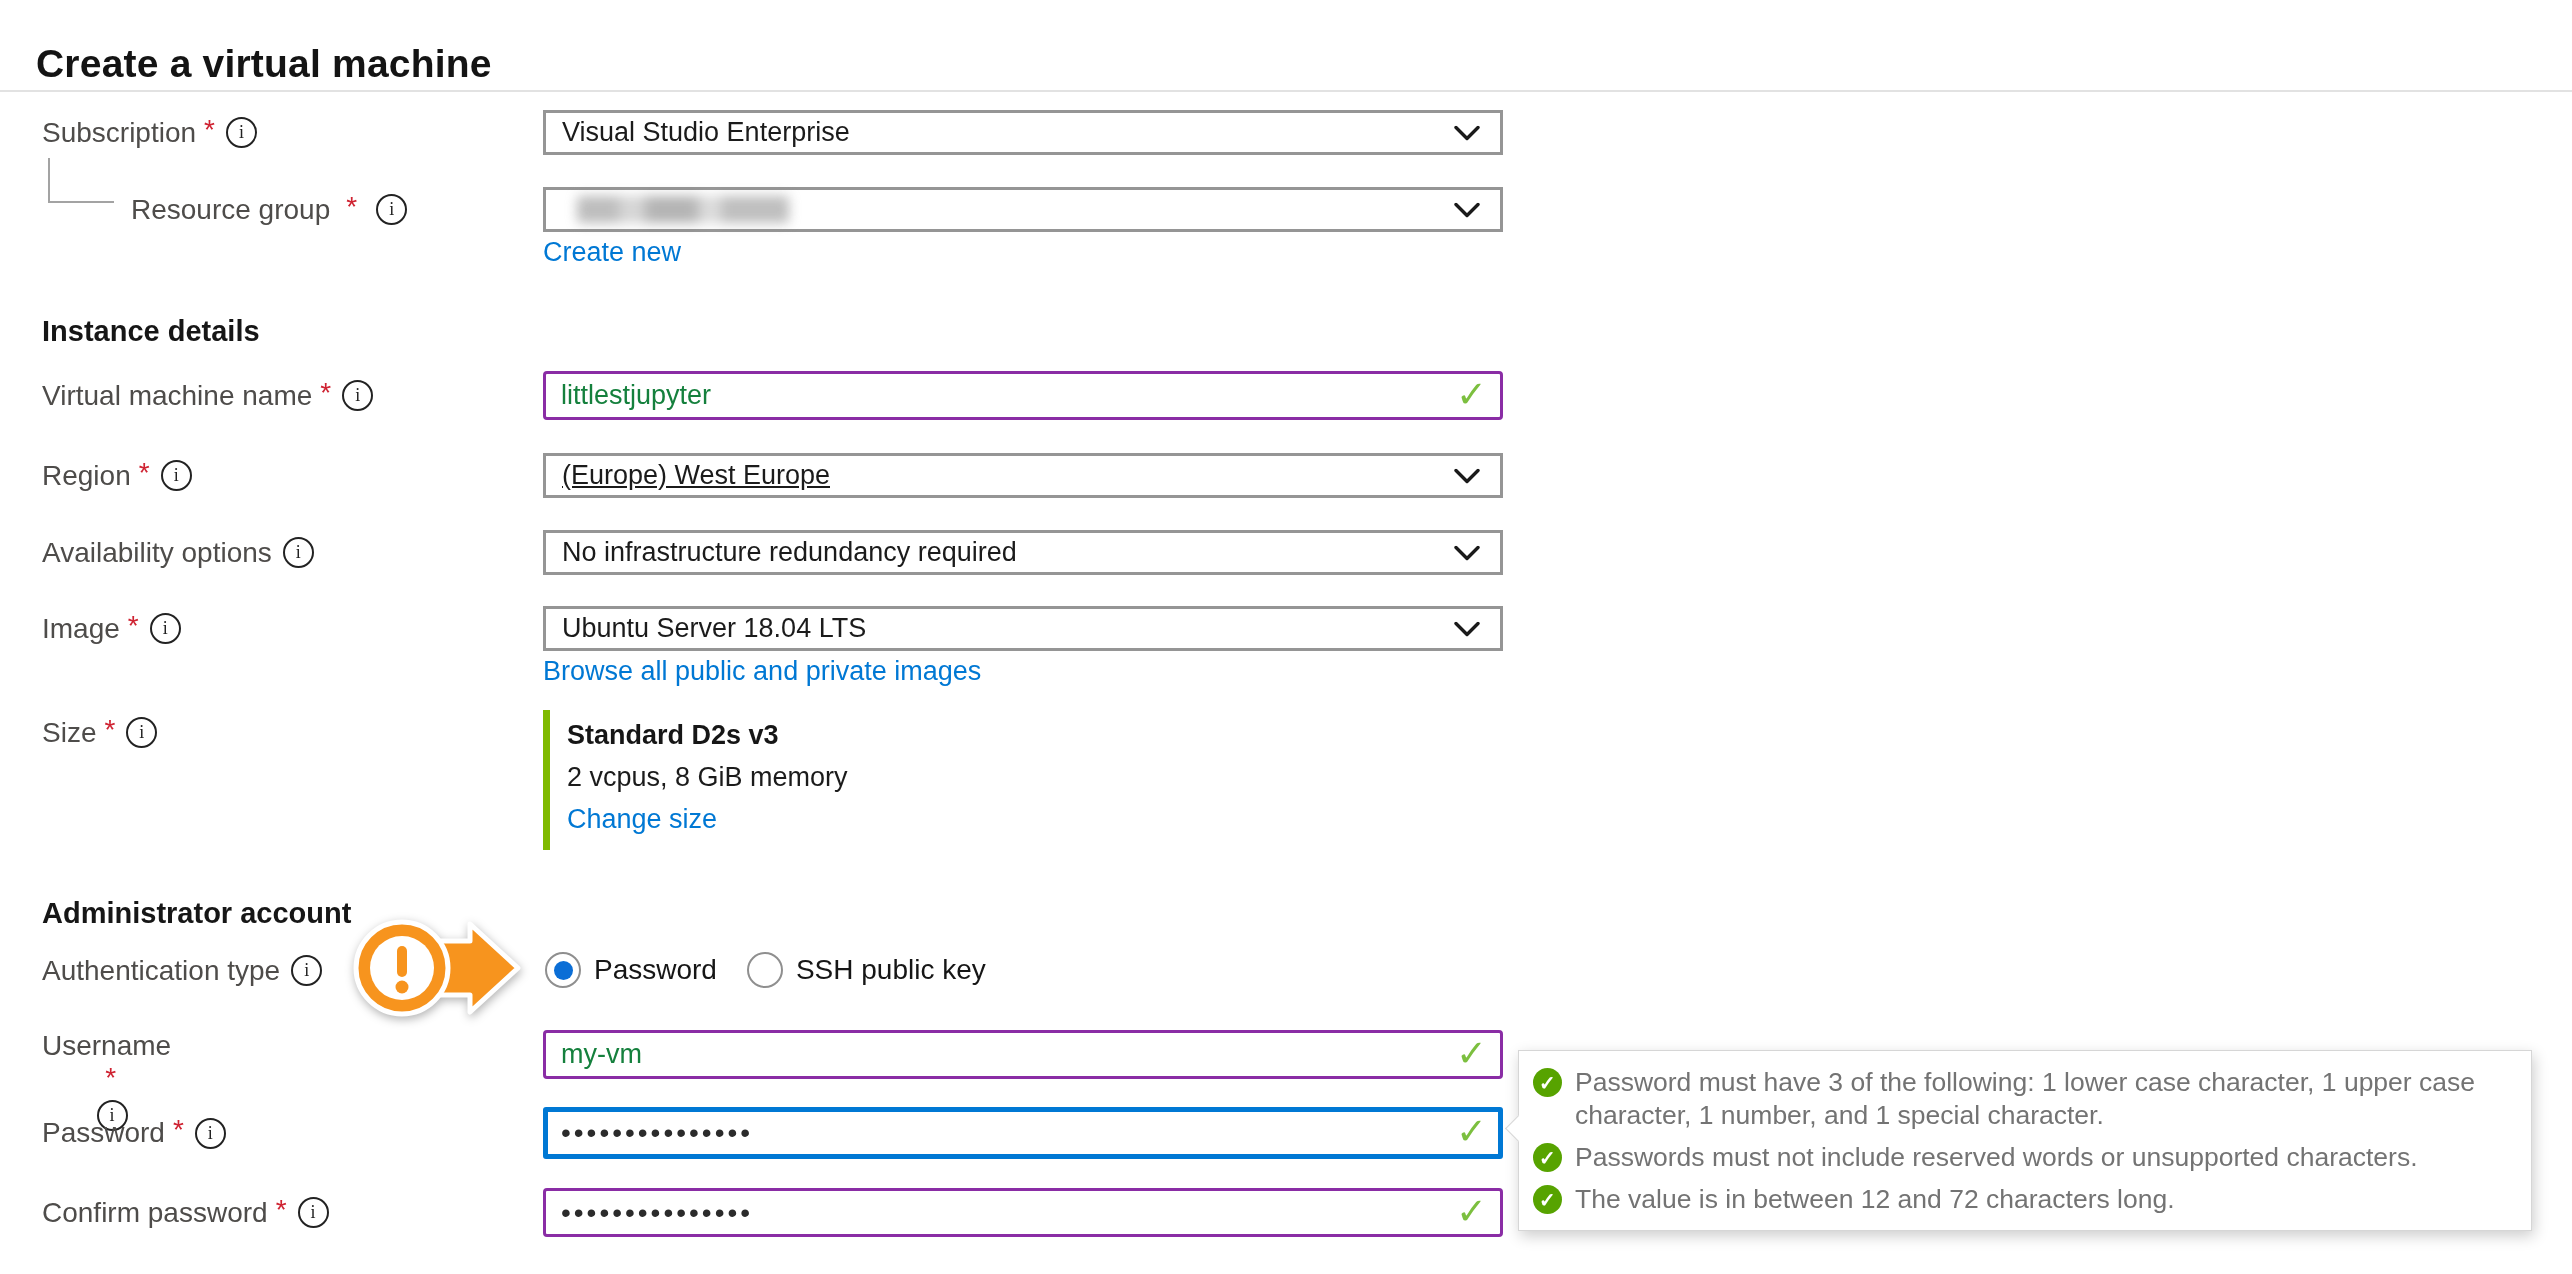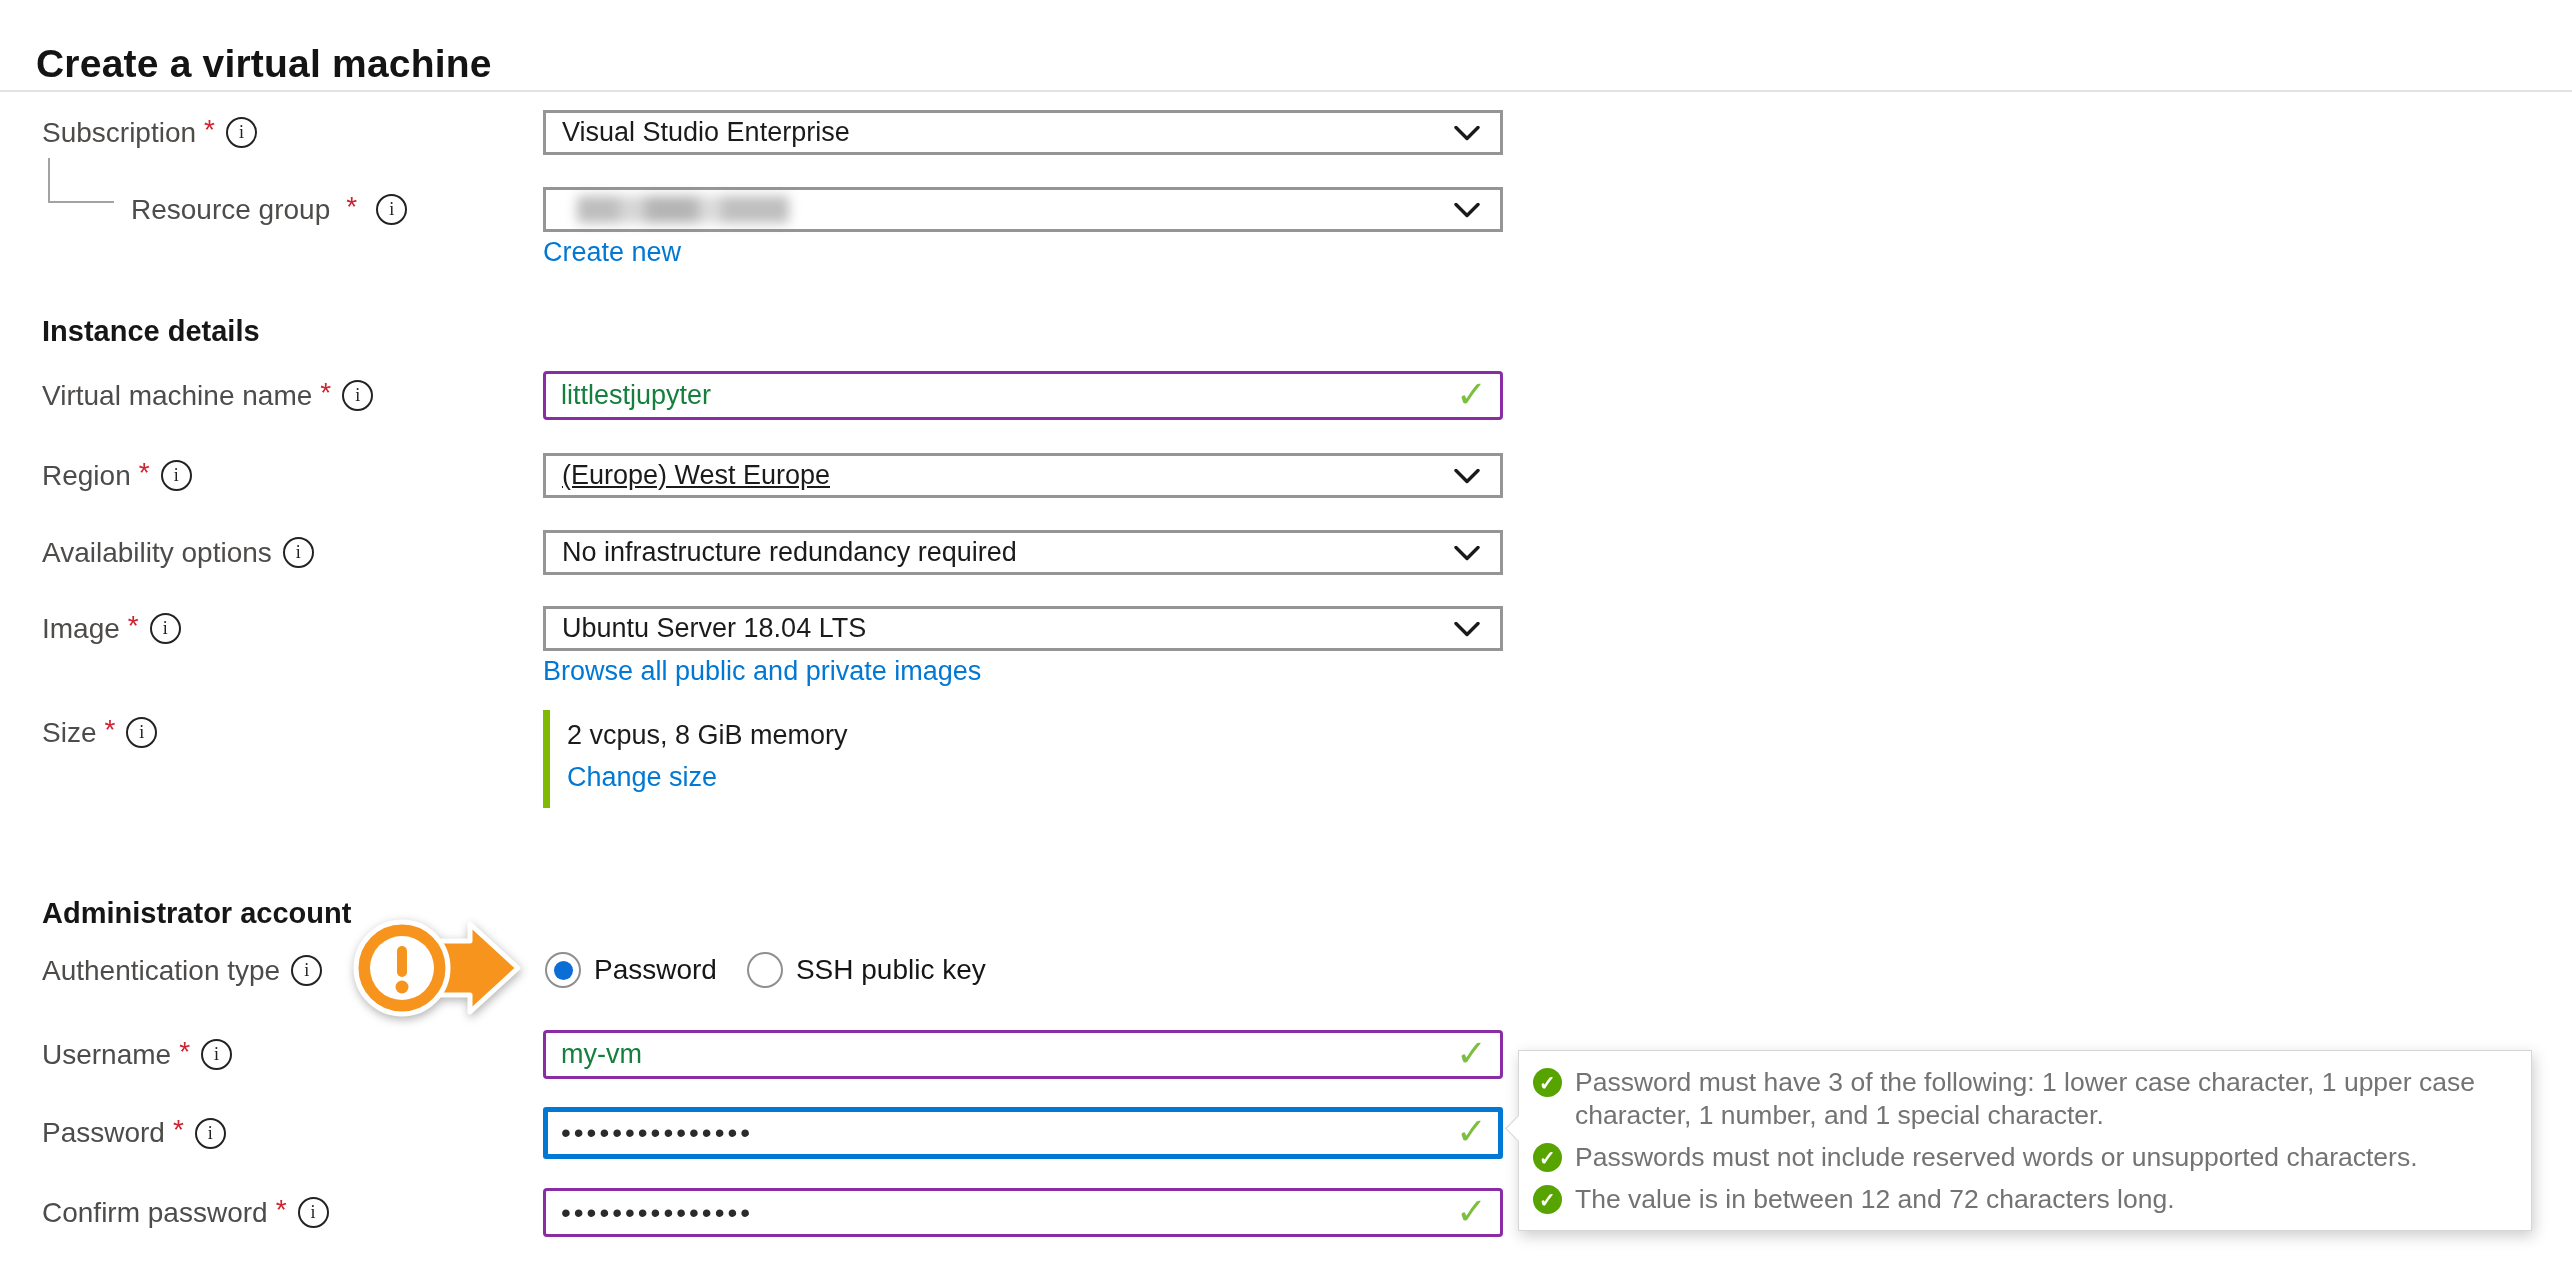--- a/index.html
+++ b/index.html
@@ -162,20 +162,21 @@
   </span>
 </div>
 <a class="abs link" style="left:543px;top:656px;">Browse all public and private images</a>
 
 <div class="abs f-label" style="left:42px;top:710px;height:45px;">
   <span>Size</span>
   <span class="req">*</span>
   <span class="info-icon">i</span>
 </div>
 <div class="abs size-block">
+  <div class="size-name">Standard D2s v3</div>
   <div class="size-specs">2 vcpus, 8 GiB memory</div>
   <a class="link size-link">Change size</a>
 </div>
 
 <div class="abs section-h" style="left:42px;top:897px;">Administrator account</div>
 
 <div class="abs f-label" style="left:42px;top:948px;height:45px;">
   <span>Authentication type</span>
   <span class="info-icon">i</span>
 </div>
@@ -192,21 +193,21 @@
   <div class="radio-item selected">
     <span class="radio-circle"></span>
     <span class="radio-label">Password</span>
   </div>
   <div class="radio-item">
     <span class="radio-circle"></span>
     <span class="radio-label">SSH public key</span>
   </div>
 </div>
 
-<div class="abs f-label" style="left:42px;top:1030px;height:49px;">
+<div class="abs f-label" style="left:42px;top:1030px;height:49px;flex-direction:column;">
   <span>Username</span>
   <span class="req">*</span>
   <span class="info-icon">i</span>
 </div>
 <div class="abs ctl input-wrap" style="top:1030px;height:49px;">
   <input type="text" readonly="" value="my-vm" style="">
   <span class="valid-check">✓</span>
 </div>
 
 <div class="abs f-label" style="left:42px;top:1108px;height:50px;">

